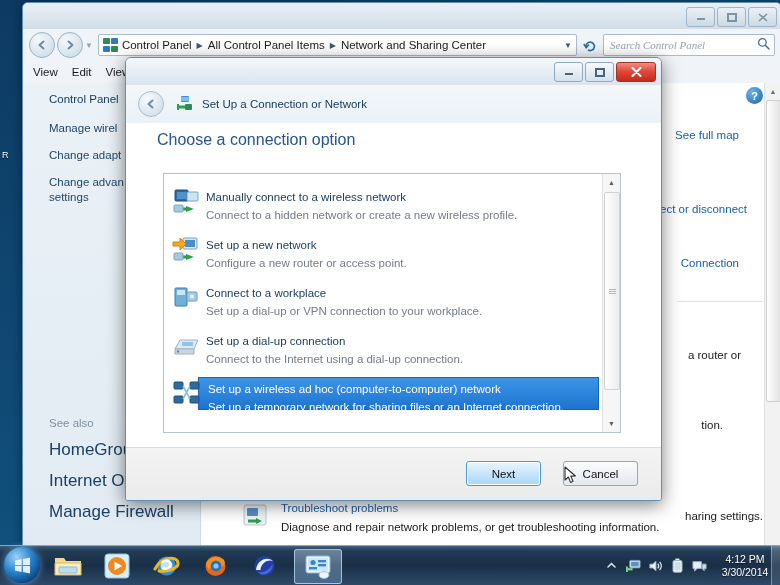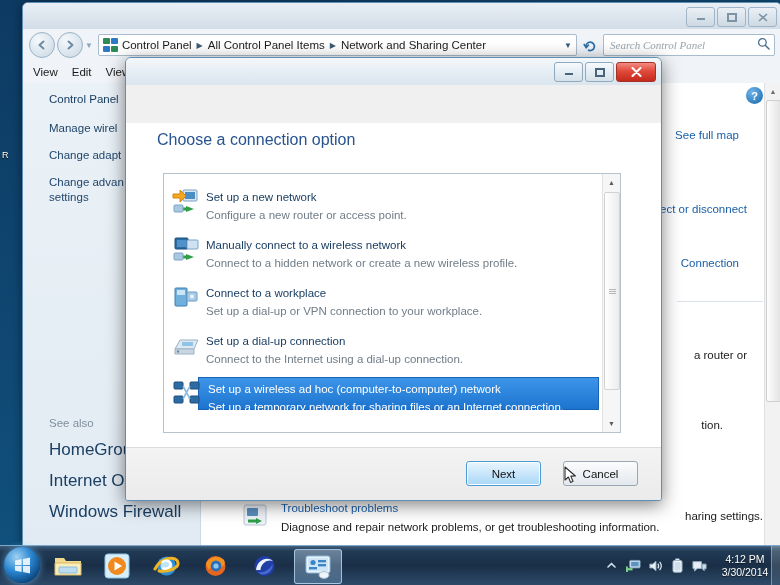--- a/index.html
+++ b/index.html
@@ -384,33 +384,33 @@
         <div class="nav-head">Control Panel</div>
         <div class="nav-link">Manage wirel</div>
         <div class="nav-link">Change adapt</div>
         <div class="nav-link" style="white-space:pre-line;">Change advan
 settings</div>
 
         <div class="see-also-wrap">
           <div class="see-also-title">See also</div>
           <div class="see-also-link">HomeGroup</div>
           <div class="see-also-link">Internet Options</div>
-          <div class="see-also-link">Windows Firewall</div>
+          <div class="see-also-link">Manage Firewall</div>
         </div>
       </div>
 
       <div class="cp-main">
         <div class="cp-main-inner">
           <div class="main-help">?</div>
 
           <div class="main-link" style="right:42px; top:46px;">See full map</div>
           <div class="main-link" style="right:34px; top:120px;">ect or disconnect</div>
           <div class="main-link" style="right:42px; top:174px;">Connection</div>
           <div class="main-rule" style="right:18px; left:476px; top:218px;"></div>
-          <div class="main-text" style="right:34px; top:266px;">a router or</div>
+          <div class="main-text" style="right:40px; top:266px;">a router or</div>
           <div class="main-text" style="right:58px; top:336px;">tion.</div>
           <div class="main-text" style="right:18px; top:389px;margin-top:38px;">haring settings.</div>
 
           <div class="trouble-row">
             <span class="trouble-ico">
               <svg width="24" height="22" viewBox="0 0 24 22">
                 <rect x="1" y="1" width="22" height="20" rx="2" fill="#eef3f8" stroke="#b9c8d6"></rect>
                 <rect x="4" y="4" width="11" height="8" rx="1" fill="#5a8fc0"></rect>
                 <path d="M5 17 L14 17" stroke="#2f9e4a" stroke-width="3"></path>
                 <path d="M13 14 L19 17 L13 20 Z" fill="#2f9e4a"></path>
@@ -444,58 +444,75 @@
             </svg>
         </div>
         <div class="dc close">
           <svg width="11" height="10" viewBox="0 0 11 10">
               <path d="M1.5 1 L9.5 9 M9.5 1 L1.5 9" stroke="#fff" stroke-width="2" stroke-linecap="round"></path>
             </svg>
         </div>
       </div>
     </div>
 
+    <div class="dlg-header">
+      <div class="dlg-back">
+        <svg width="12" height="12" viewBox="0 0 12 12">
+            <path d="M7.5 2.5 L3.5 6 L7.5 9.5" stroke="#6d8ba4" stroke-width="2" fill="none" stroke-linecap="round" stroke-linejoin="round"></path>
+          </svg>
+      </div>
+      <span class="dlg-hdr-ico">
+        <svg width="18" height="16" viewBox="0 0 18 16">
+          <rect x="5" y="0" width="8" height="6" rx="1" fill="#3f8fd0"></rect>
+          <rect x="5" y="1" width="8" height="4" rx="1" fill="#7cc0ec"></rect>
+          <path d="M2 11 L9 11" stroke="#2f9e4a" stroke-width="3"></path>
+          <path d="M2 8 L2 14" stroke="#2f9e4a" stroke-width="2"></path>
+          <rect x="9" y="8" width="7" height="6" rx="1" fill="#2e8b57"></rect>
+        </svg>
+      </span>
+      <span class="dlg-hdr-text">Set Up a Connection or Network</span>
+    </div>
 
     <div class="dlg-content">
       <div class="dlg-h1">Choose a connection option</div>
 
       <div class="opt-list">
         <div class="opt-scroll-area">
+
+          <div class="opt">
+            <span class="opt-ico">
+              <svg width="30" height="30" viewBox="0 0 30 30">
+                <rect x="3" y="3" width="13" height="11" rx="1" fill="#2d6ca3" stroke="#1d4f7e"></rect>
+                <rect x="5" y="5" width="9" height="7" fill="#4f92c9"></rect>
+                <rect x="15" y="5" width="11" height="9" rx="1" fill="#cfe2f2" stroke="#7ba3c6"></rect>
+                <path d="M4 22 L16 22" stroke="#2f9e4a" stroke-width="3"></path>
+                <path d="M14 19 L22 22 L14 25 Z" fill="#2f9e4a"></path>
+                <rect x="2" y="18" width="9" height="7" rx="1" fill="#a9c8e2" stroke="#7ba3c6"></rect>
+              </svg>
+            </span>
+            <span class="opt-text">
+              <span class="opt-title">Manually connect to a wireless network</span><br>
+              <span class="opt-desc">Connect to a hidden network or create a new wireless profile.</span>
+            </span>
+          </div>
 
           <div class="opt">
             <span class="opt-ico">
               <svg width="30" height="30" viewBox="0 0 30 30">
                 <rect x="11" y="3" width="14" height="11" rx="1" fill="#d7e6f3" stroke="#7ba3c6"></rect>
                 <rect x="13" y="5" width="10" height="7" fill="#4a8ec4"></rect>
                 <path d="M1 7 L8 7 L8 3 L14 9 L8 15 L8 11 L1 11 Z" fill="#f5a623" stroke="#d3860c"></path>
                 <path d="M4 22 L16 22" stroke="#2f9e4a" stroke-width="3"></path>
                 <path d="M14 19 L22 22 L14 25 Z" fill="#2f9e4a"></path>
                 <rect x="2" y="18" width="9" height="7" rx="1" fill="#a9c8e2" stroke="#7ba3c6"></rect>
               </svg>
             </span>
             <span class="opt-text">
               <span class="opt-title">Set up a new network</span><br>
               <span class="opt-desc">Configure a new router or access point.</span>
-            </span>
-          </div>
-
-          <div class="opt">
-            <span class="opt-ico">
-              <svg width="30" height="30" viewBox="0 0 30 30">
-                <rect x="3" y="3" width="13" height="11" rx="1" fill="#2d6ca3" stroke="#1d4f7e"></rect>
-                <rect x="5" y="5" width="9" height="7" fill="#4f92c9"></rect>
-                <rect x="15" y="5" width="11" height="9" rx="1" fill="#cfe2f2" stroke="#7ba3c6"></rect>
-                <path d="M4 22 L16 22" stroke="#2f9e4a" stroke-width="3"></path>
-                <path d="M14 19 L22 22 L14 25 Z" fill="#2f9e4a"></path>
-                <rect x="2" y="18" width="9" height="7" rx="1" fill="#a9c8e2" stroke="#7ba3c6"></rect>
-              </svg>
-            </span>
-            <span class="opt-text">
-              <span class="opt-title">Manually connect to a wireless network</span><br>
-              <span class="opt-desc">Connect to a hidden network or create a new wireless profile.</span>
             </span>
           </div>
 
           <div class="opt">
             <span class="opt-ico">
               <svg width="30" height="30" viewBox="0 0 30 30">
                 <rect x="3" y="5" width="12" height="18" rx="1" fill="#6fb0dc" stroke="#3d7fae"></rect>
                 <rect x="5" y="7" width="8" height="5" fill="#cbe5f7"></rect>
                 <rect x="15" y="9" width="10" height="9" rx="1" fill="#a7cbe6" stroke="#6f9fc2"></rect>
                 <circle cx="20" cy="13.5" r="2" fill="#e8f3fb"></circle>

